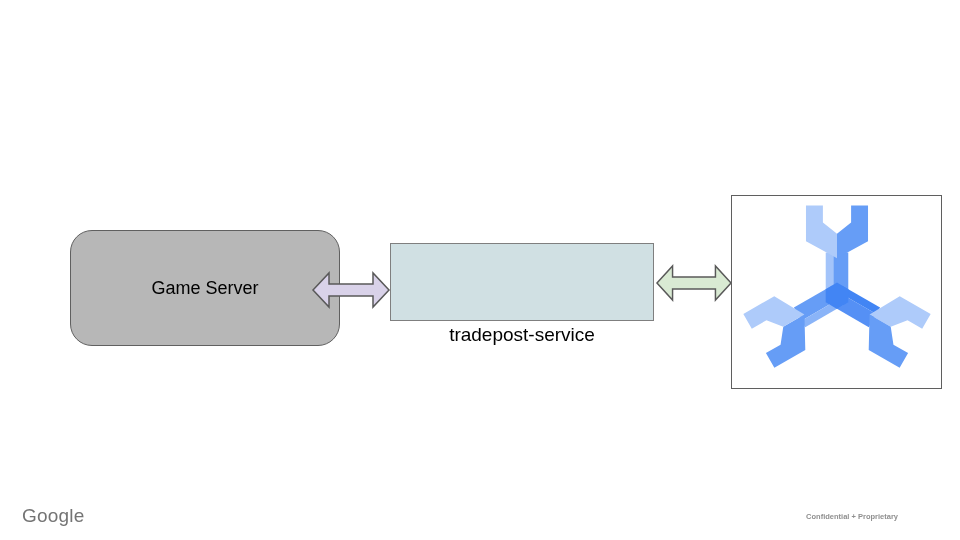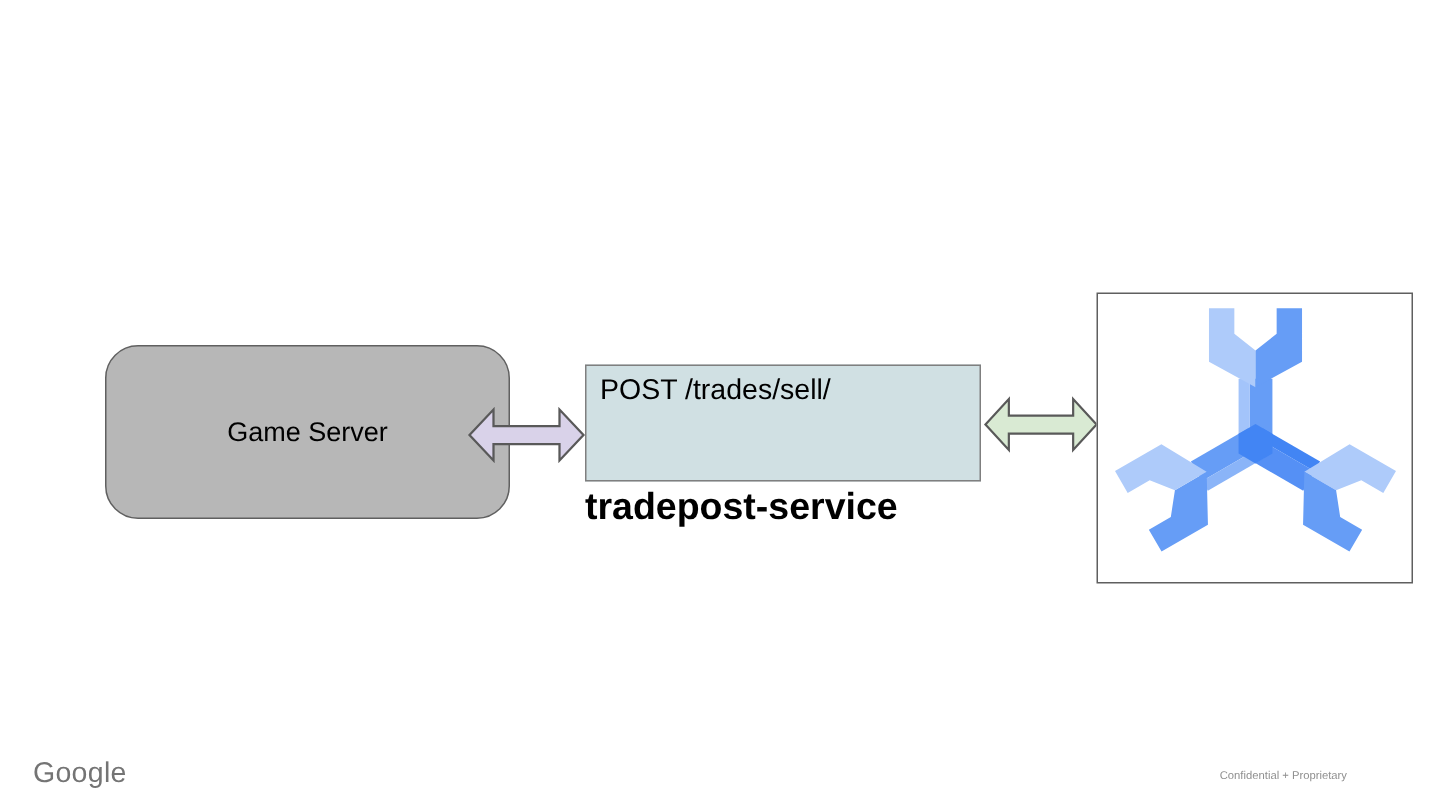--- a/index.html
+++ b/index.html
@@ -18,21 +18,21 @@
     font-size:18px;color:#000;
   }
   .service-box{
     left:390px;top:243px;width:264px;height:78px;
     border:1px solid #7f7f7f;
     padding:5px 0 0 9px;
   }
   .endpoint{font-size:19px;line-height:23px;color:#000;white-space:nowrap;}
   .service-label{
     position:absolute;left:390px;top:324px;width:264px;
-    text-align:left;font-size:25px;font-weight:bold;color:#000;
+    text-align:center;font-size:19px;font-weight:normal;color:#000;
   }
   .arrow{position:absolute;overflow:visible;}
   .arrow-left{left:312px;top:271px;width:78px;height:38px;}
   .arrow-right{left:656px;top:264px;width:76px;height:38px;}
   .spanner-box{
     left:731px;top:195px;width:211px;height:194px;
     border:1px solid #5f5f5f;
     display:flex;align-items:center;justify-content:center;
   }
   .spanner-box svg{display:block;}
@@ -52,21 +52,20 @@
 
   <div class="node game-server" style="background: rgb(183, 183, 183); border-color: rgb(96, 96, 96);">
     <span>Game Server</span>
   </div>
 
   <svg class="arrow arrow-left" viewBox="0 0 78 38">
     <polygon points="1,19 17,2 17,13 61,13 61,2 77,19 61,36 61,25 17,25 17,36" stroke-width="1.5" stroke-linejoin="miter" fill="#d9d2e9" stroke="#595959"></polygon>
   </svg>
 
   <div class="node service-box" style="background: rgb(208, 224, 227); border-color: rgb(127, 127, 127);">
-    <div class="endpoint">POST /trades/sell/</div>
   </div>
   <div class="service-label">tradepost-service</div>
 
   <svg class="arrow arrow-right" viewBox="0 0 78 38" preserveAspectRatio="none">
     <polygon points="1,19 17,2 17,13 61,13 61,2 77,19 61,36 61,25 17,25 17,36" stroke-width="1.5" stroke-linejoin="miter" fill="#d9ead3" stroke="#595959"></polygon>
   </svg>
 
   <div class="node spanner-box" style="background: rgb(255, 255, 255); border-color: rgb(95, 95, 95);">
     <svg width="190" height="188" viewBox="0 0 200 200">
 
@@ -89,15 +88,15 @@
         <polygon points="88,58 96,58 96,105 88,105" fill="#8ab4f8"></polygon>
         <polygon points="67,8 85,8 85,26 100,38 100,64 67,46" fill="#669df6"></polygon>
         <polygon points="100,38 115,26 115,8 133,8 133,46 100,64" fill="#aecbfa"></polygon>
       </g>
 
       <polygon points="100,90 112,97 112,111 100,118 88,111 88,97" fill="#4285f4"></polygon>
     </svg>
   </div>
 
   <div class="google-logo" style="color: rgb(116, 116, 116);">Google</div>
-  <div class="confidential" style="color: rgb(143, 143, 143);">Confidential + Proprietary</div>
+  <div class="confidential" style="color: rgb(143, 143, 143); font-weight: bold;">Confidential + Proprietary</div>
 
 </div>
 
 </body></html>

